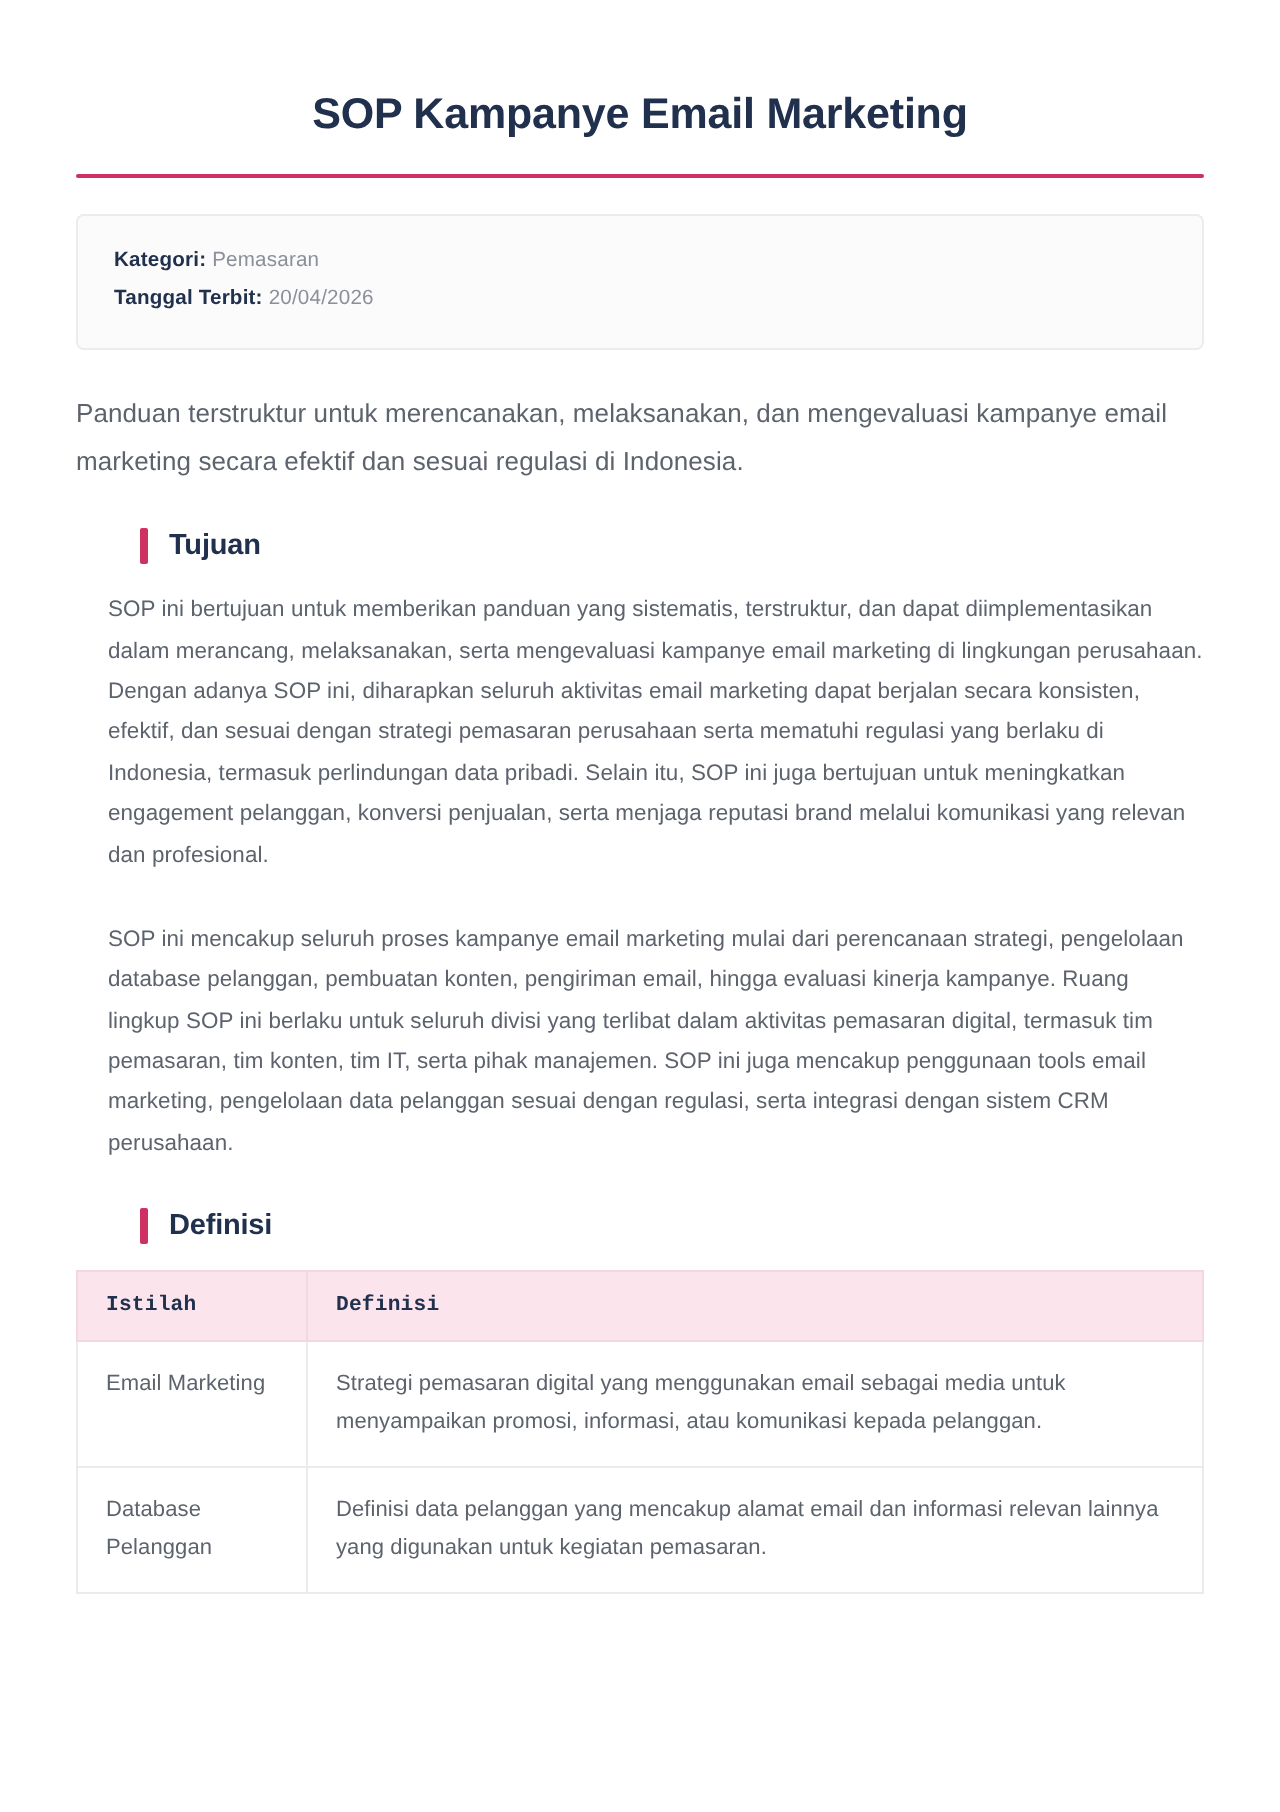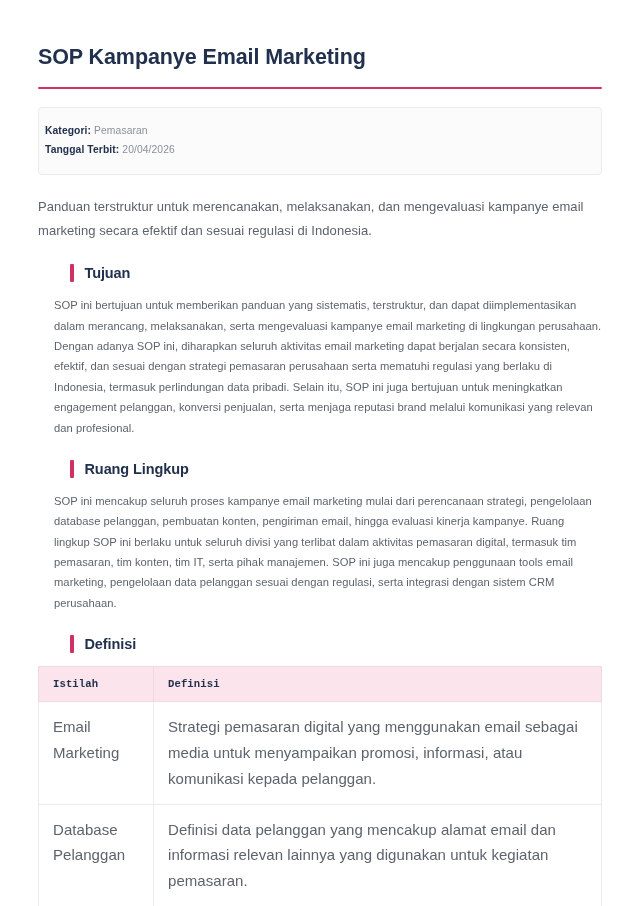--- a/index.html
+++ b/index.html
@@ -19,36 +19,37 @@
     height: 906px;
     box-sizing: border-box;
     padding: 44px 38px 20px 38px;
     position: relative;
     overflow: hidden;
   }
   .doc-title {
     font-size: 21.5px;
     font-weight: bold;
     color: #21314d;
+    text-align: center;
     letter-spacing: -0.1px;
     margin: 0 0 16px 0;
     line-height: 1.25;
   }
   .title-divider {
     height: 2.5px;
     background: #cf3262;
     width: 100%;
     margin: 0 0 18px 0;
     border-radius: 1px;
   }
   .meta-box {
     background: #fbfbfc;
     border: 1px solid #ececef;
     border-radius: 4px;
-    padding: 13px 18px 14px 6px;
+    padding: 13px 18px 14px 18px;
     margin-bottom: 20px;
   }
   .meta-line {
     font-size: 10.3px;
     line-height: 1.0;
     color: #8a8f98;
     padding: 4.5px 0;
     letter-spacing: 0.1px;
   }
   .meta-line .k {
@@ -106,21 +107,21 @@
     color: #21314d;
     font-size: 10.6px;
     font-weight: bold;
     text-align: left;
     padding: 11px 14px;
     border: 1px solid #f2d8e2;
     letter-spacing: 0.1px;
     font-family: Liberation Mono, monospace;
   }
   table.def-table td {
-    font-size: 15px;
+    font-size: 11px;
     color: #5d636d;
     padding: 12px 14px;
     border: 1px solid #eceaec;
     line-height: 1.72;
     vertical-align: top;
     letter-spacing: 0.05px;
   }
   table.def-table col.c-term { width: 115px; }
 </style>
 </head>
@@ -147,24 +148,20 @@
 
   <div class="section">
     <div class="section-head">
       <span class="section-bar"></span>
       <span class="section-title">Tujuan</span>
     </div>
     <p class="section-body">SOP ini bertujuan untuk memberikan panduan yang sistematis, terstruktur, dan dapat diimplementasikan dalam merancang, melaksanakan, serta mengevaluasi kampanye email marketing di lingkungan perusahaan. Dengan adanya SOP ini, diharapkan seluruh aktivitas email marketing dapat berjalan secara konsisten, efektif, dan sesuai dengan strategi pemasaran perusahaan serta mematuhi regulasi yang berlaku di Indonesia, termasuk perlindungan data pribadi. Selain itu, SOP ini juga bertujuan untuk meningkatkan engagement pelanggan, konversi penjualan, serta menjaga reputasi brand melalui komunikasi yang relevan dan profesional.</p>
   </div>
 
   <div class="section">
-    <div class="section-head">
-      <span class="section-bar"></span>
-      <span class="section-title">Ruang Lingkup</span>
-    </div>
     <p class="section-body">SOP ini mencakup seluruh proses kampanye email marketing mulai dari perencanaan strategi, pengelolaan database pelanggan, pembuatan konten, pengiriman email, hingga evaluasi kinerja kampanye. Ruang lingkup SOP ini berlaku untuk seluruh divisi yang terlibat dalam aktivitas pemasaran digital, termasuk tim pemasaran, tim konten, tim IT, serta pihak manajemen. SOP ini juga mencakup penggunaan tools email marketing, pengelolaan data pelanggan sesuai dengan regulasi, serta integrasi dengan sistem CRM perusahaan.</p>
   </div>
 
   <div class="section">
     <div class="section-head">
       <span class="section-bar"></span>
       <span class="section-title">Definisi</span>
     </div>
 
     <table class="def-table">

